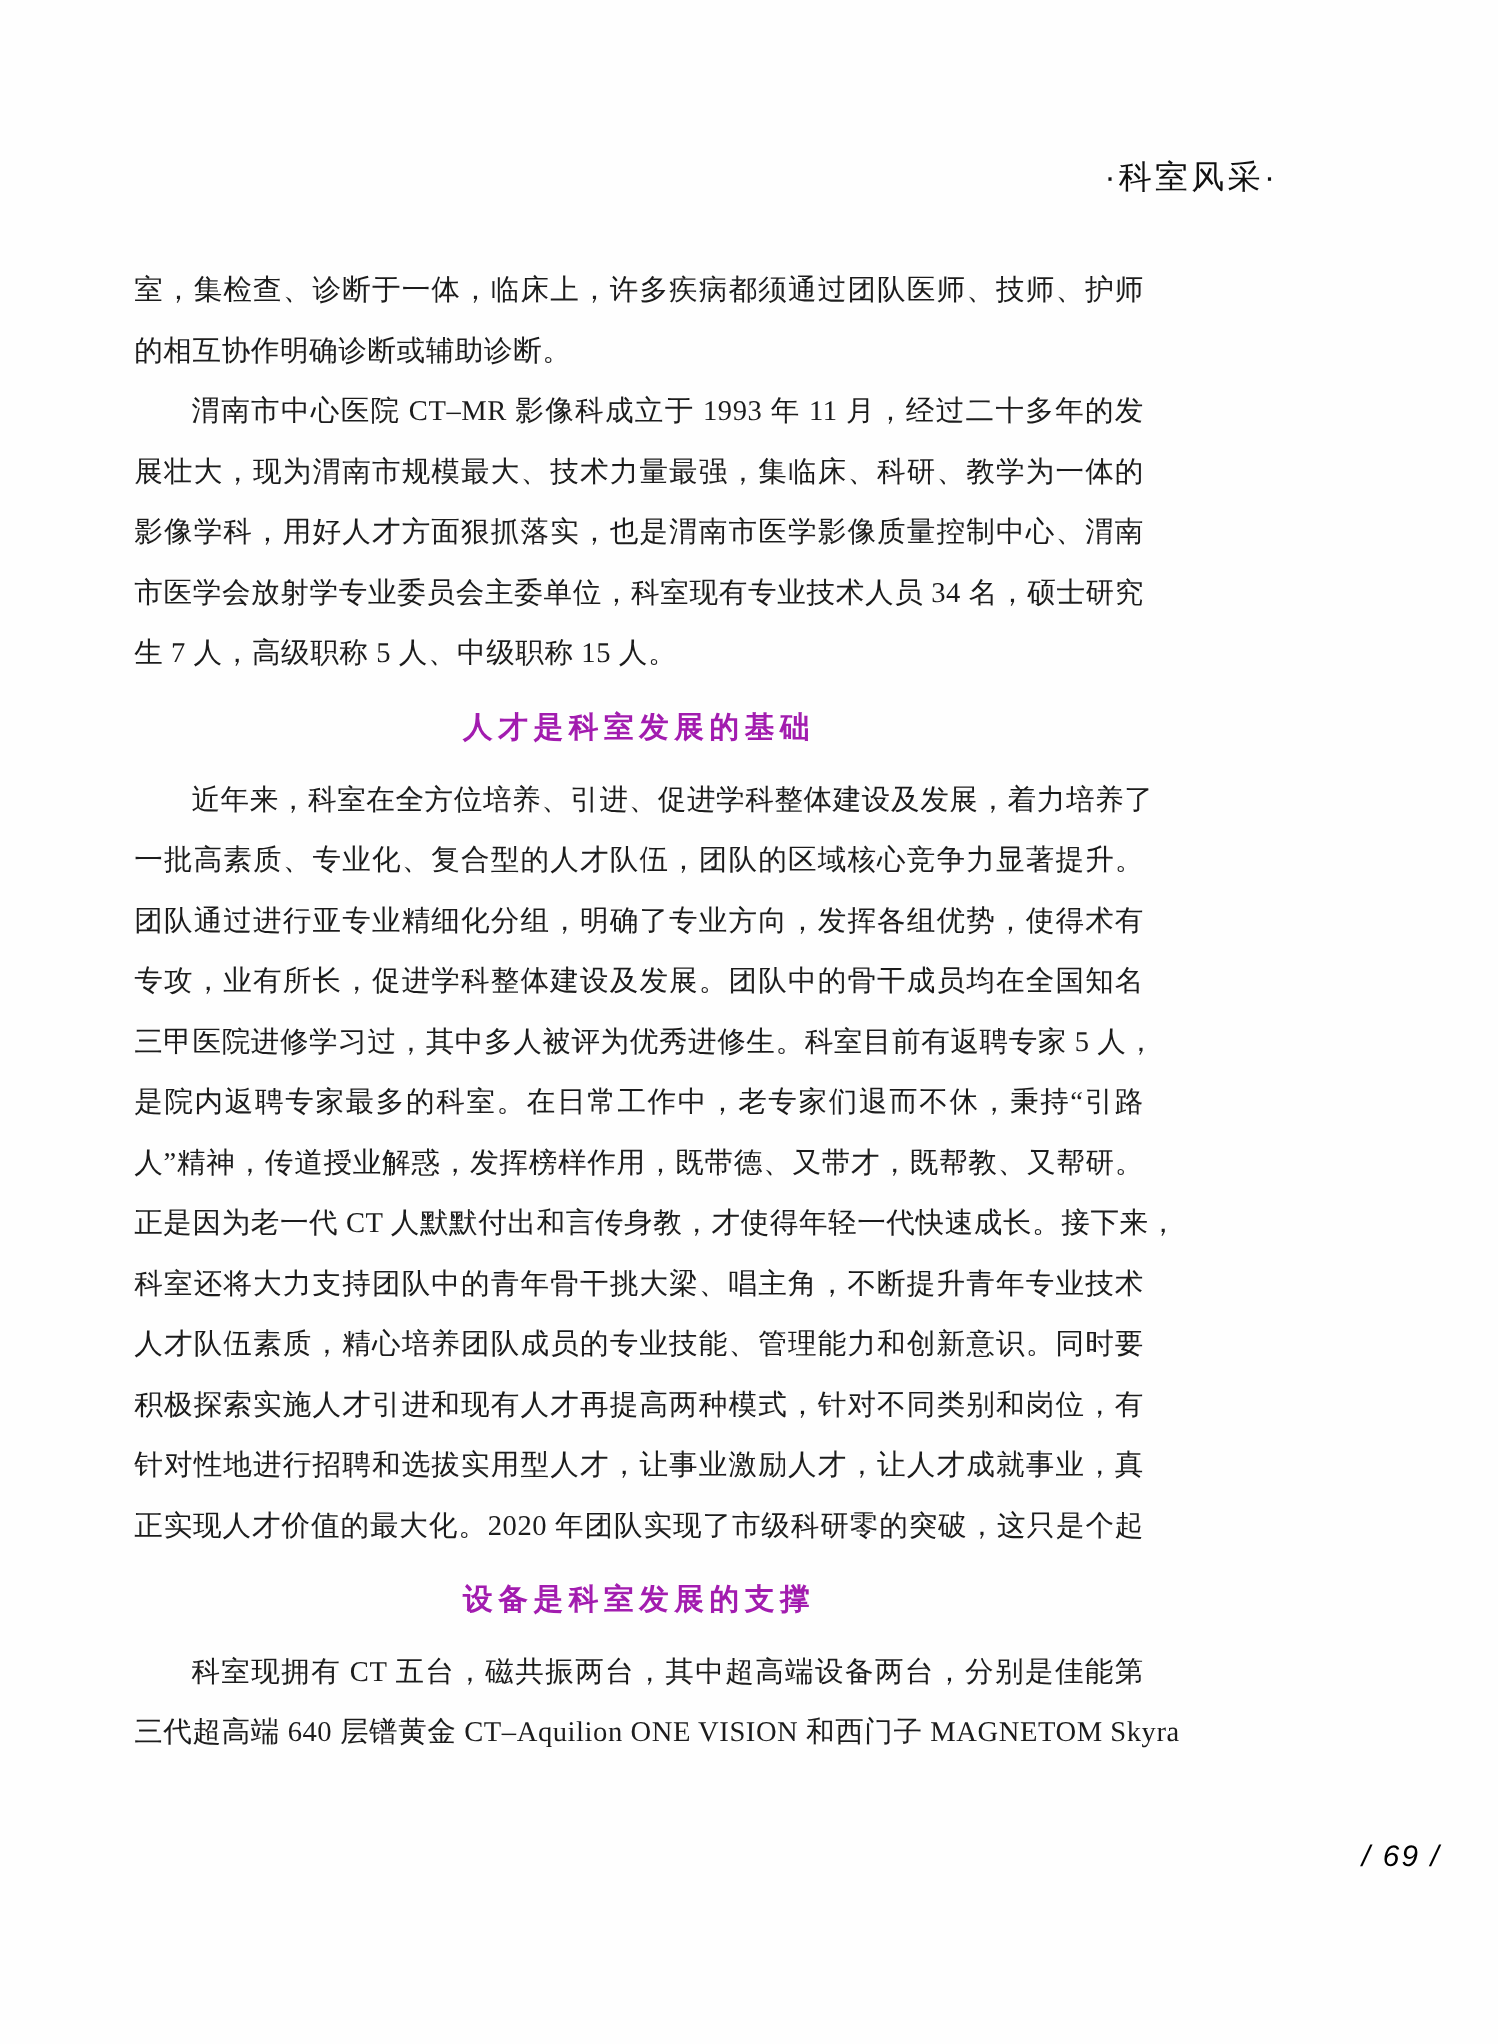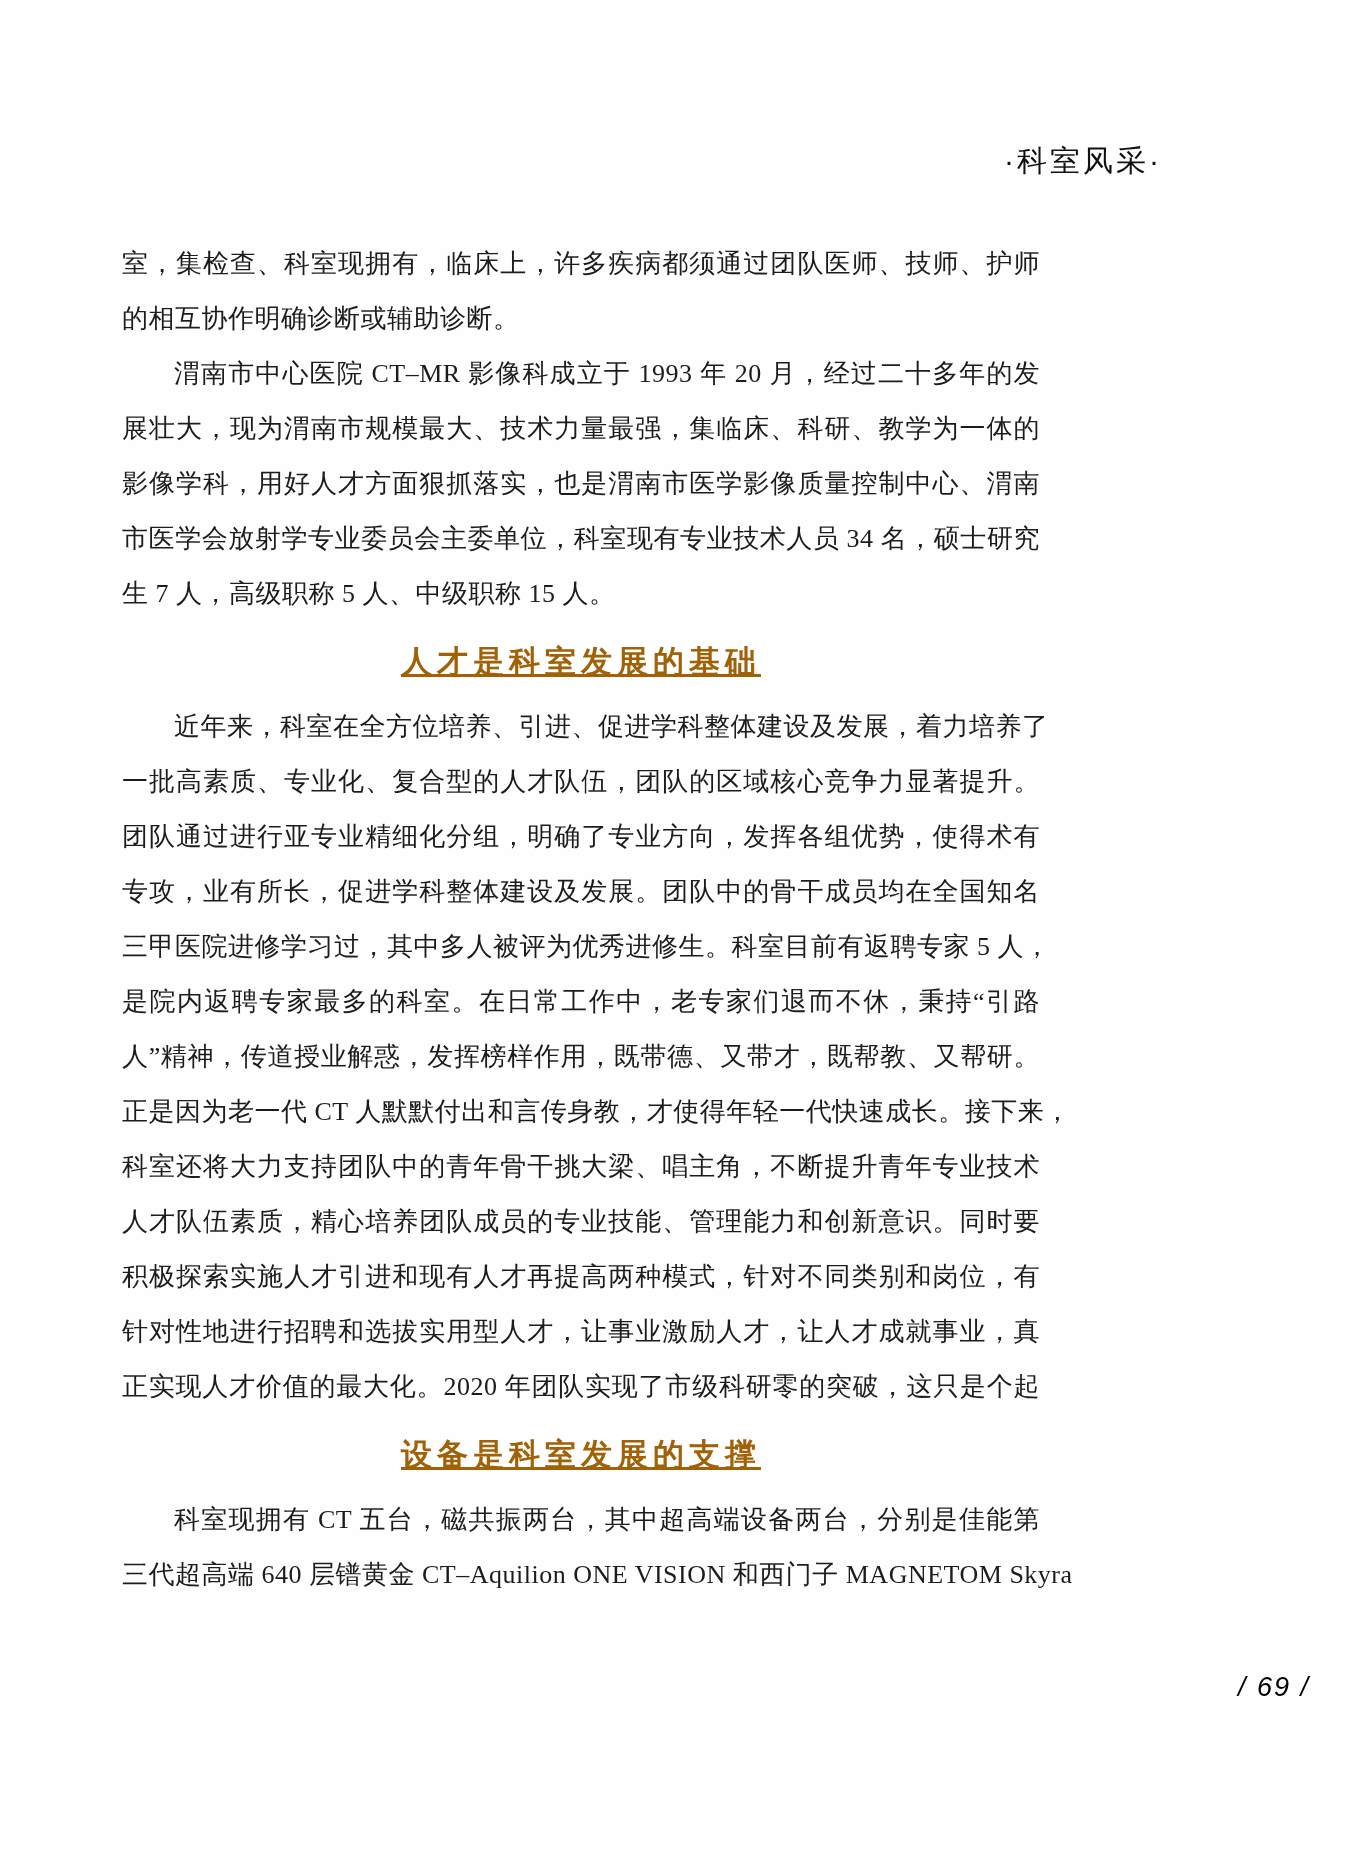--- a/index.html
+++ b/index.html
@@ -45,52 +45,51 @@
     letter-spacing: 0.5px;
   }
   .line.last {
     text-align: right;
     text-align-last: left;
   }
   .line.indent {
     padding-left: 52px;
   }
   .section-heading {
-    font-size: 31px;
+    font-size: 27px;
     line-height: 55px;
     height: 55px;
     margin: 13px 0 10px 0;
     text-align: center;
     font-weight: 700;
     letter-spacing: 5px;
-    color: #a16207;
-    text-decoration: underline;
+    color: #a21caf;
   }
   .page-number {
     position: absolute;
     top: 1672px;
     left: 1238px;
     font-size: 27px;
     font-style: italic;
     color: #000000;
     font-family: "Liberation Sans", sans-serif;
     letter-spacing: 2px;
   }
 </style>
 </head>
 <body>
 
 <div class="page">
 
   <div class="running-header">·科室风采·</div>
 
   <div class="body-col">
-    <div class="line">室，集检查、科室现拥有，临床上，许多疾病都须通过团队医师、技师、护师</div>
+    <div class="line">室，集检查、诊断于一体，临床上，许多疾病都须通过团队医师、技师、护师</div>
     <div class="line last">的相互协作明确诊断或辅助诊断。</div>
-    <div class="line indent">渭南市中心医院 CT–MR 影像科成立于 1993 年 20 月，经过二十多年的发</div>
+    <div class="line indent">渭南市中心医院 CT–MR 影像科成立于 1993 年 11 月，经过二十多年的发</div>
     <div class="line">展壮大，现为渭南市规模最大、技术力量最强，集临床、科研、教学为一体的</div>
     <div class="line">影像学科，用好人才方面狠抓落实，也是渭南市医学影像质量控制中心、渭南</div>
     <div class="line">市医学会放射学专业委员会主委单位，科室现有专业技术人员 34 名，硕士研究</div>
     <div class="line last">生 7 人，高级职称 5 人、中级职称 15 人。</div>
 
     <div class="section-heading">人才是科室发展的基础</div>
 
     <div class="line indent">近年来，科室在全方位培养、引进、促进学科整体建设及发展，着力培养了</div>
     <div class="line">一批高素质、专业化、复合型的人才队伍，团队的区域核心竞争力显著提升。</div>
     <div class="line">团队通过进行亚专业精细化分组，明确了专业方向，发挥各组优势，使得术有</div>

